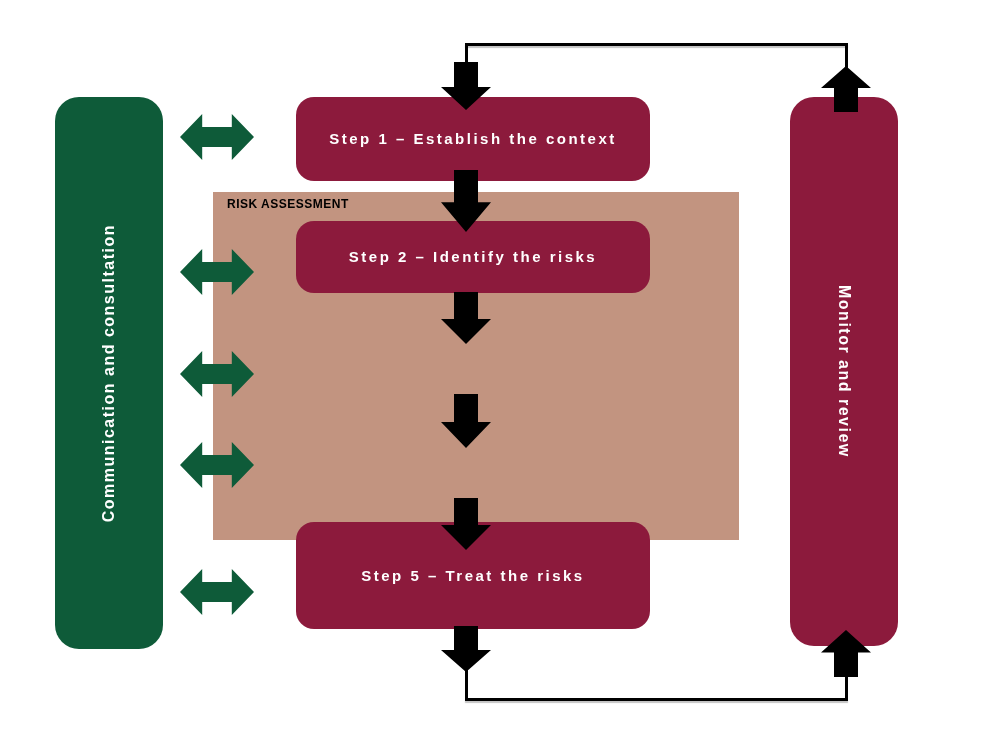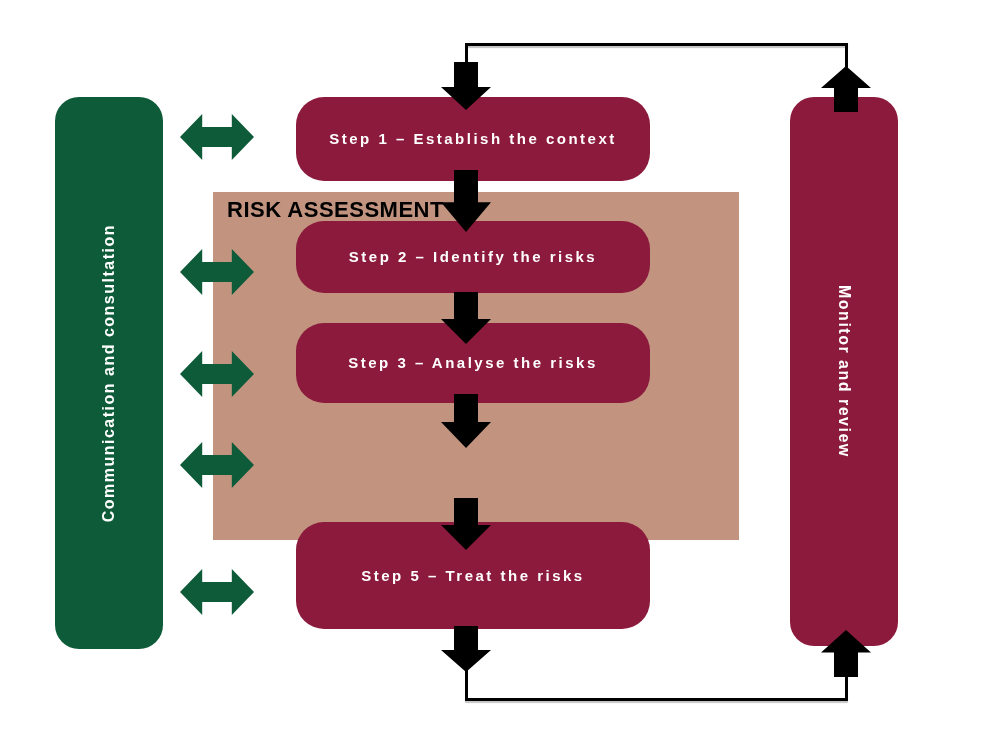--- a/index.html
+++ b/index.html
@@ -19,25 +19,25 @@
   .vbar.green{left:55px;top:97px;width:108px;height:552px;background:var(--green);}
   .vbar.maroon{left:790px;top:97px;width:108px;height:549px;background:var(--maroon);}
   .vtext{
     color:var(--step-text);font-size:16px;font-weight:bold;letter-spacing:1.5px;white-space:nowrap;
   }
   .vtext.up{writing-mode:vertical-rl;transform:rotate(180deg);}
   .vtext.down{writing-mode:vertical-rl;}
   
   .assessment-box{position:absolute;left:213px;top:192px;width:526px;height:348px;background:var(--tan);}
   .assessment-label{
-    position:absolute;left:14px;top:5px;color:#000000;font-size:22px;font-weight:bold;letter-spacing:0.5px;
+    position:absolute;left:14px;top:5px;color:#000000;font-size:12px;font-weight:bold;letter-spacing:0.5px;
   }
   
   .step{
-    position:absolute;left:296px;width:354px;background:var(--maroon);border-radius:28px;
+    position:absolute;left:296px;width:354px;background:var(--maroon);border-radius:18px;
     display:flex;align-items:center;justify-content:center;text-align:center;
   }
   .step span{
     color:var(--step-text);font-size:15px;font-weight:bold;letter-spacing:2.5px;line-height:1.55;
     padding:0 20px;
   }
   .step.s1{top:97px;height:84px;}
   .step.s2{top:221px;height:72px;}
   .step.s3{top:323px;height:80px;}
   .step.s4{top:428px;height:80px;}
@@ -95,23 +95,20 @@
   <div class="vbar maroon">
     <span class="vtext down">Monitor and review</span>
   </div>
 
   <div class="step s1">
     <span>Step 1 – Establish the context</span>
   </div>
   <div class="step s2">
     <span>Step 2 – Identify the risks</span>
   </div>
-  <div class="step s3">
-    <span>Step 3 – Analyse the risks</span>
-  </div>
   <div class="step s5">
     <span>Step 5 – Treat the risks</span>
   </div>
 
   <div class="harrow h1"></div>
   <div class="harrow h2"></div>
   <div class="harrow h3"></div>
   <div class="harrow h4"></div>
   <div class="harrow h5"></div>
 

